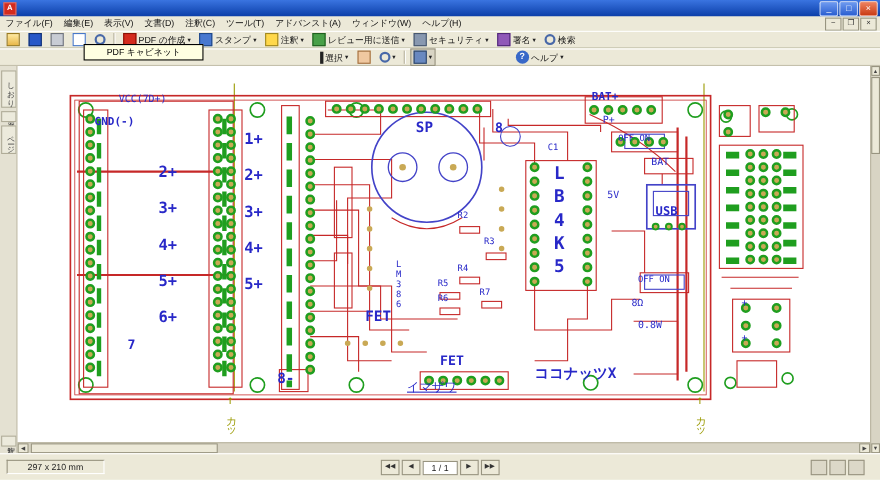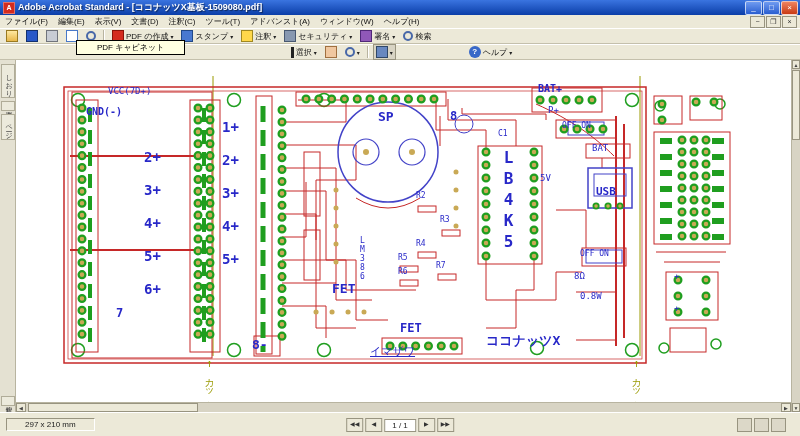--- a/index.html
+++ b/index.html
@@ -104,21 +104,20 @@
     font-size:6px;line-height:11px;text-align:center;color:#333;}
   .page-box{border:1px solid #989480;background:#fff;padding:1px 7px;font-size:8px;}
   .view-btns{position:absolute;right:14px;top:5px;display:flex;gap:2px;}
   .vbtn{width:13px;height:12px;border:1px solid #989480;background:#dcd8c8;}
 </style>
 </head>
 <body>
 
 <div class="titlebar">
   <div class="app-icon">A</div>
-  <span class="title-text">Adobe Acrobat Standard - [ココナッツX基板-1509080.pdf]</span>
   <div class="tb-controls">
     <div class="tbtn">_</div>
     <div class="tbtn">□</div>
     <div class="tbtn close">×</div>
   </div>
 </div>
 
 <div class="menubar">
   <span class="menu-item">ファイル(F)</span>
   <span class="menu-item">編集(E)</span>
@@ -159,20 +158,25 @@
     <span class="caret">▾</span>
   </div>
   <div class="tb-btn">
     <span class="i i-stamp"></span>
     <span>スタンプ</span>
     <span class="caret">▾</span>
   </div>
   <div class="tb-btn">
     <span class="i i-note"></span>
     <span>注釈</span>
+    <span class="caret">▾</span>
+  </div>
+  <div class="tb-btn">
+    <span class="i i-review"></span>
+    <span>レビュー用に送信</span>
     <span class="caret">▾</span>
   </div>
   <div class="tb-btn">
     <span class="i i-sec"></span>
     <span>セキュリティ</span>
     <span class="caret">▾</span>
   </div>
   <div class="tb-btn">
     <span class="i i-sign"></span>
     <span>署名</span>
@@ -388,21 +392,21 @@
   <span class="plbl b" style="left:206px;top:159px;font-size:14px">4+</span>
   <span class="plbl b" style="left:206px;top:192px;font-size:14px">5+</span>
   <span class="plbl b" style="left:236px;top:278px;font-size:13px">8-</span>
   <span class="plbl b" style="left:362px;top:50px;font-size:13px">SP</span>
   <span class="plbl b" style="left:434px;top:50px;font-size:12px">8</span>
   <span class="plbl" style="left:482px;top:70px;font-size:8px">C1</span>
   <span class="plbl b" style="left:522px;top:24px;font-size:10px">BAT+</span>
   <span class="plbl" style="left:532px;top:46px;font-size:9px">P+</span>
   <span class="plbl" style="left:546px;top:62px;font-size:8px">OFF ON</span>
   <span class="plbl" style="left:576px;top:84px;font-size:9px">BAT</span>
-  <span class="plbl" style="left:524px;top:114px;font-size:9px">5V</span>
+  <span class="plbl" style="left:536px;top:114px;font-size:9px">5V</span>
   <span class="plbl b" style="left:580px;top:126px;font-size:11px">USB</span>
   <span class="plbl b v" style="left:484px;top:88px;font-size:16px;letter-spacing:2px">LB4K5</span>
   <span class="plbl" style="left:564px;top:190px;font-size:8px">OFF ON</span>
   <span class="plbl" style="left:558px;top:212px;font-size:9px">8Ω</span>
   <span class="plbl" style="left:564px;top:232px;font-size:9px">0.8W</span>
   <span class="plbl b" style="left:470px;top:274px;font-size:13px">ココナッツX</span>
   <span class="plbl u" style="left:354px;top:286px;font-size:11px">イマザワ</span>
   <span class="plbl b" style="left:316px;top:222px;font-size:13px">FET</span>
   <span class="plbl b" style="left:384px;top:262px;font-size:12px">FET</span>
   <span class="plbl v" style="left:342px;top:176px;font-size:8px">LM386</span>

